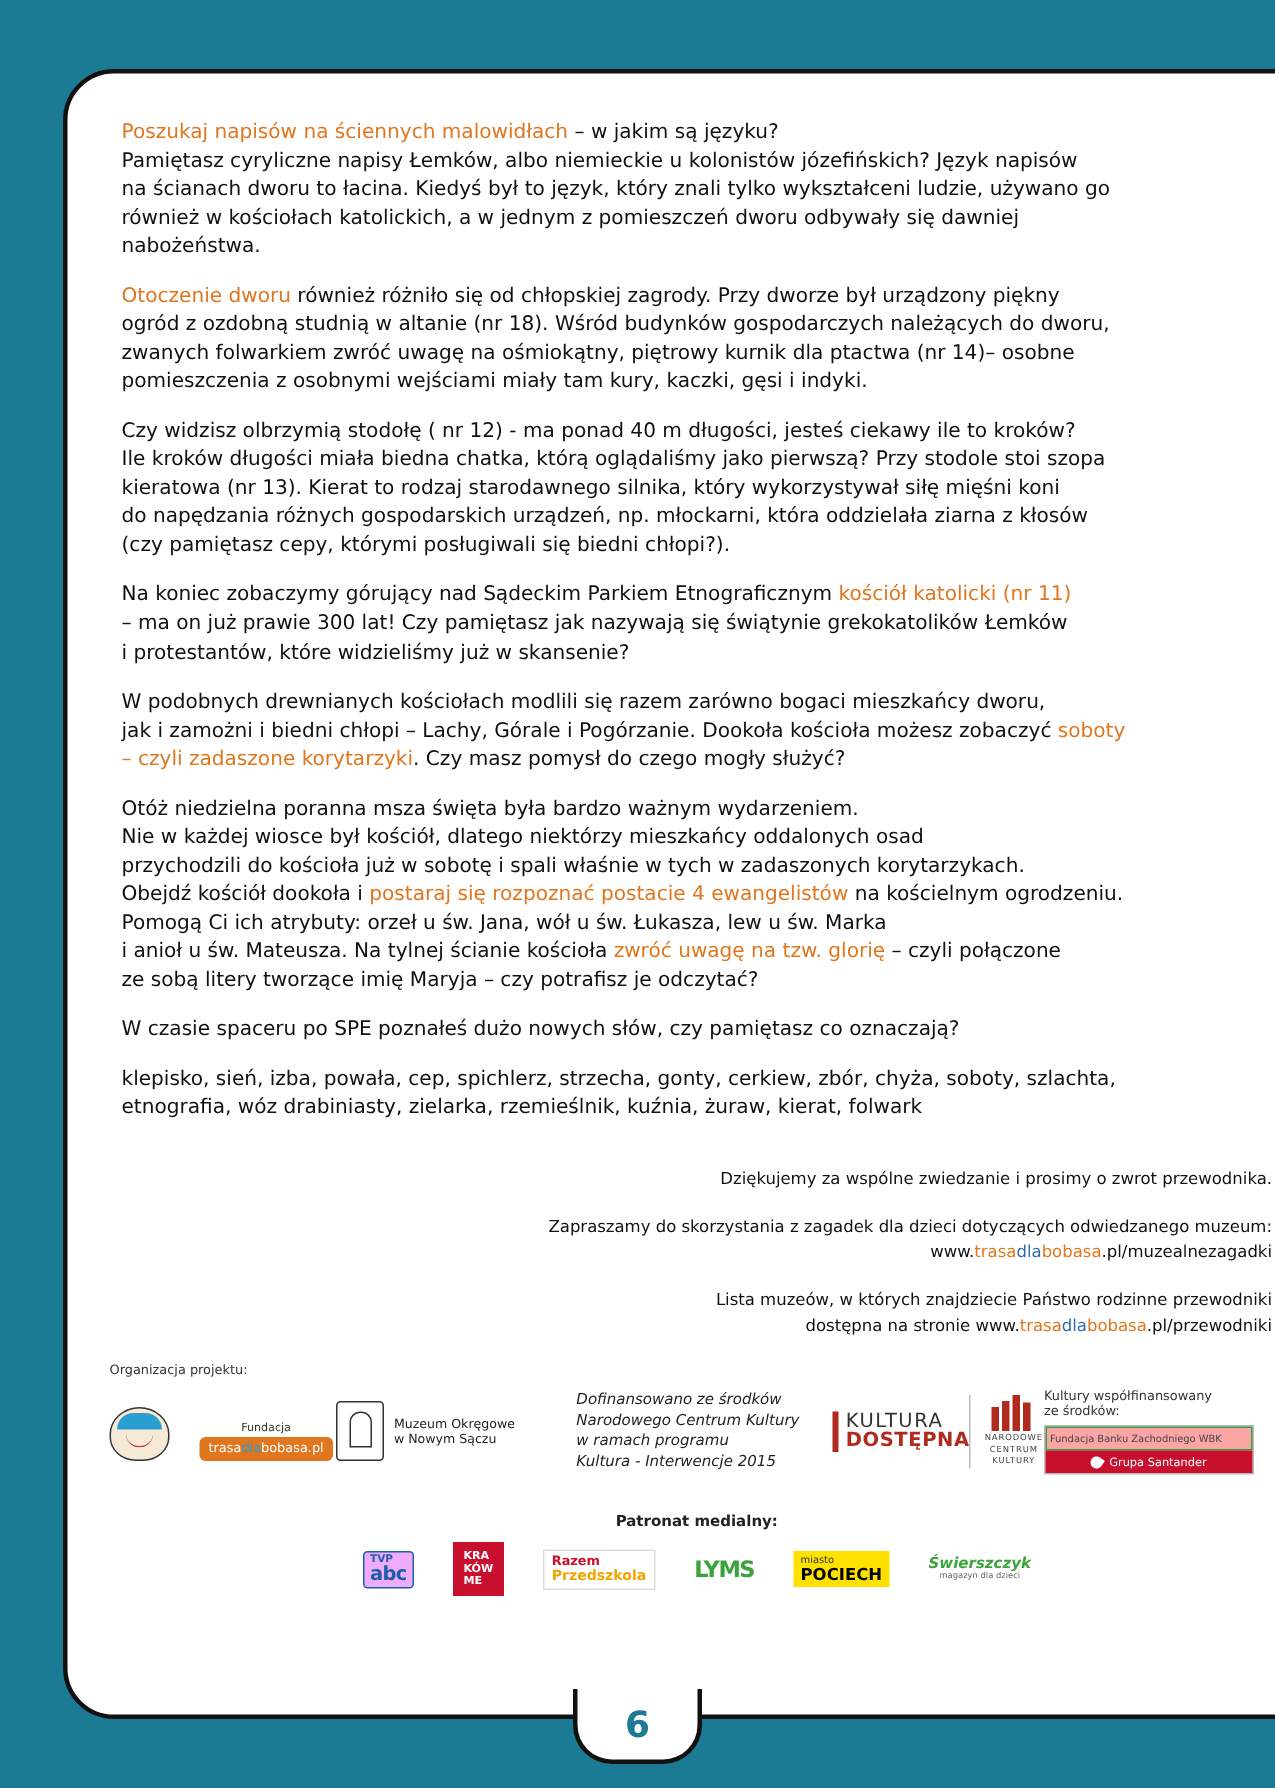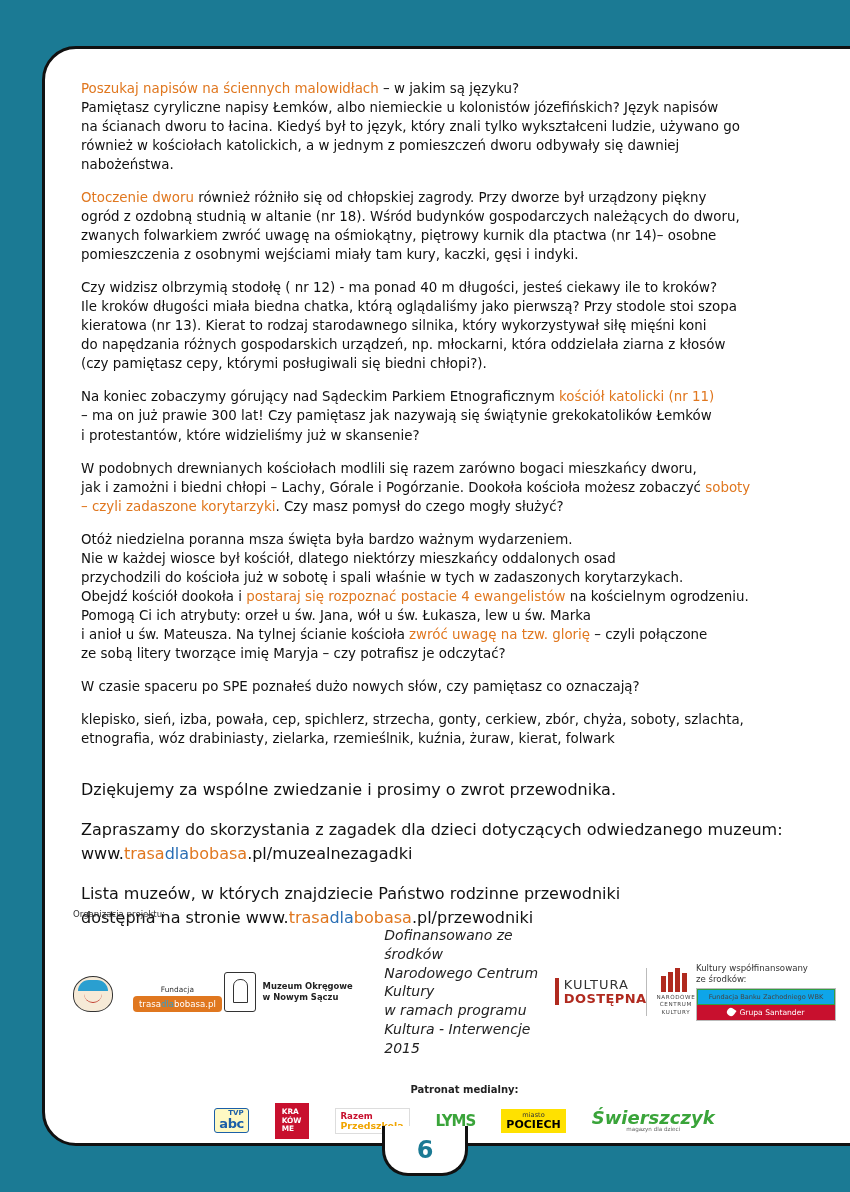--- a/index.html
+++ b/index.html
@@ -38,22 +38,22 @@
   .orange {
     color: #e0771f;
   }
   .nowrap-line {
     display: block;
   }
 
   
   .closing {
     margin-top: 30px;
-    text-align: left;
-    font-size: 16px;
+    text-align: right;
+    font-size: 11px;
     line-height: 1.5;
   }
   .closing .blk {
     margin-bottom: 16px;
   }
   .web .a { color: #e0771f; }
   .web .b { color: #2a6fb5; }
 
   
   .logos {
@@ -141,25 +141,25 @@
     content: "";
     position: absolute;
     left: 8px; top: 6px;
     width: 13px; height: 22px;
     border: 1.2px solid #333;
     border-radius: 7px 7px 0 0;
   }
   .museum-txt {
     font-size: 8.4px;
     line-height: 1.3;
-    font-weight: bold;
+    font-weight: normal;
     color: #222;
   }
   .fund-txt {
-    font-size: 14px;
+    font-size: 10px;
     font-style: italic;
     line-height: 1.35;
     color: #222;
     width: 170px;
   }
   .kultura {
     display: flex;
     align-items: center;
     gap: 0;
   }
@@ -191,24 +191,23 @@
     line-height: 1.35;
     margin-top: 2px;
   }
   .right-block { width: 160px; text-align: left; }
   .santander {
     margin-top: 3px;
     width: 138px;
     border: 1px solid #bbb;
   }
   .san-top {
-    background: #0ea5e9;
+    background: #fca5a5;
     font-size: 6.6px;
     color: #444;
-    text-align: center;
     padding: 3px 2px;
     border: 1px solid #2f9e44;
   }
   .san-bot {
     background: #c8102e;
     color: #ffffff;
     font-size: 7.6px;
     text-align: center;
     padding: 3px 0;
     display: flex;
@@ -233,25 +232,25 @@
   }
   .row2 {
     margin-top: 12px;
     display: flex;
     align-items: center;
     justify-content: center;
     gap: 26px;
   }
   .plogo { height: 28px; display: flex; align-items: center; }
   .tvp {
-    background: #fef9c3;
+    background: #f0abfc;
     border: 1px solid #1b5fa8;
     border-radius: 3px;
     padding: 1px 4px 2px 4px;
-    text-align: right;
+    text-align: left;
     line-height: 1;
   }
   .tvp .tv { font-size: 7px; color: #1b5fa8; font-weight: bold; }
   .tvp .abc { font-size: 13px; color: #1b5fa8; font-weight: bold; letter-spacing: -.5px; }
   .krakow {
     background: #c8102e;
     color: #fff;
     font-size: 7.4px;
     font-weight: bold;
     padding: 5px 7px;
@@ -271,29 +270,28 @@
   .lyms {
     font-size: 15px;
     font-weight: bold;
     color: #3aa43a;
     letter-spacing: -1px;
   }
   .miasto {
     background: #ffe100;
     padding: 3px 5px;
     line-height: 1.05;
-    text-align: center;
   }
   .miasto .m1 { font-size: 6.6px; color: #333; }
   .miasto .m2 { font-size: 11px; font-weight: bold; }
   .swierszczyk {
     text-align: center;
     line-height: 1.05;
   }
-  .swierszczyk .s1 { font-size: 18px; color: #3aa43a; font-style: italic; font-weight: bold; }
+  .swierszczyk .s1 { font-size: 10px; color: #3aa43a; font-style: italic; font-weight: bold; }
   .swierszczyk .s2 { font-size: 5.6px; color: #666; }
 
   
   .page-tab {
     position: absolute;
     left: 50%;
     transform: translateX(-50%);
     bottom: 16px;
     width: 86px;
     height: 50px;

